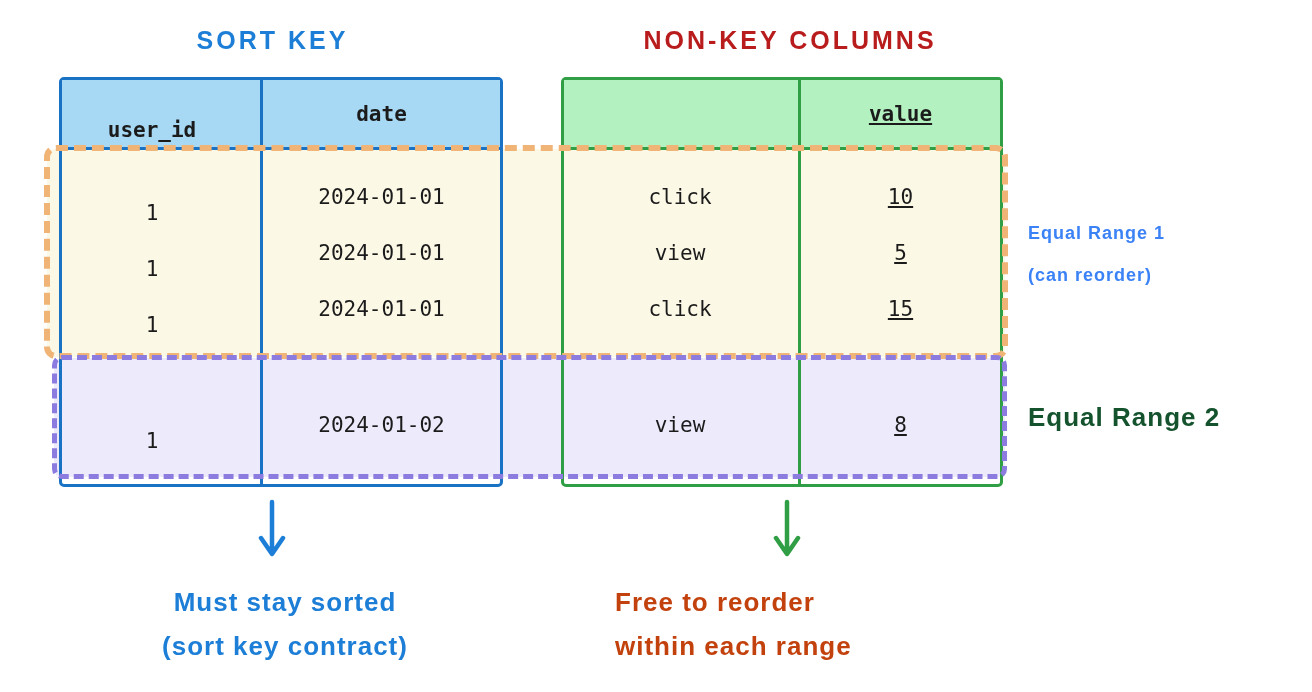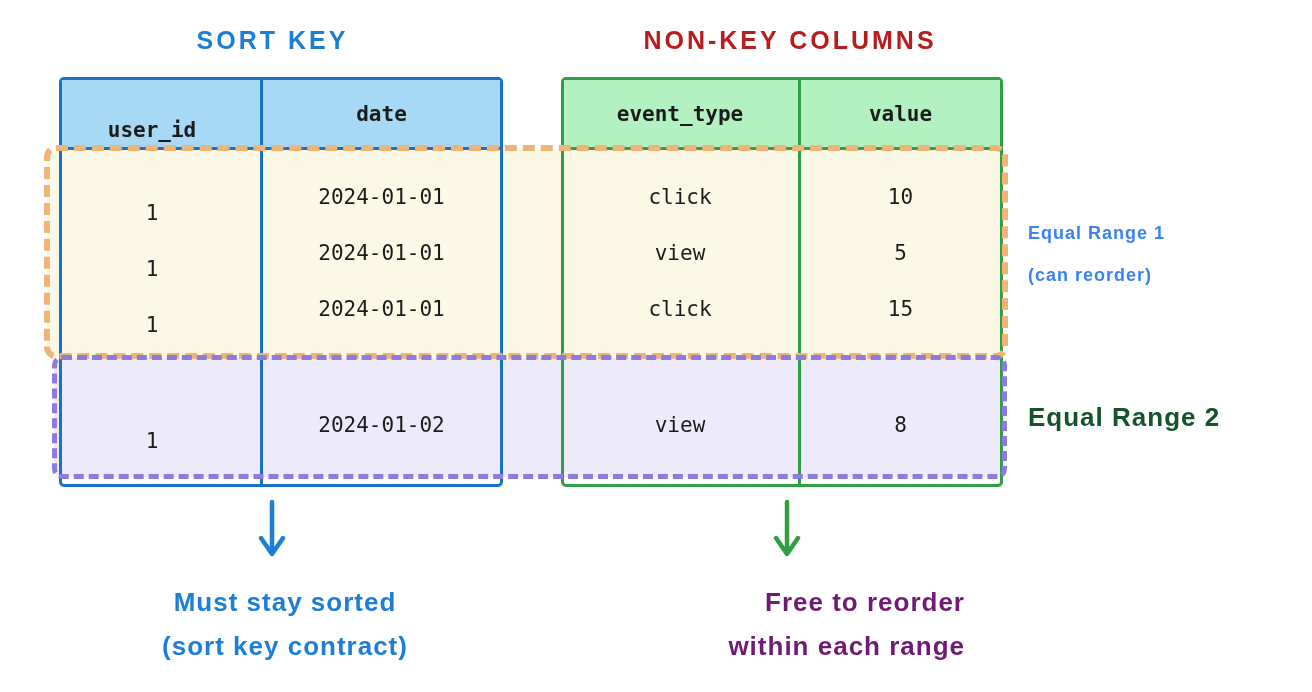--- a/index.html
+++ b/index.html
@@ -32,39 +32,39 @@
   #tbl-nonkey .col-divider { left:234px; background:#2f9e44; }
 
   
   .cell { position:absolute; z-index:4; text-align:center; color:#1b1b1b;
           font-family:"DejaVu Sans Mono","Liberation Mono",monospace;
           font-size:21px; line-height:30px; }
   .hdr  { font-weight:bold; }
   .c-user  { left:52px;  width:200px;margin-top:16px; }
   .c-date  { left:260px; width:243px;text-align:center; }
   .c-event { left:562px; width:236px; }
-  .c-value { left:798px; width:205px; }
+  .c-value { left:798px; width:205px;text-decoration:underline; }
   .r-hdr { top:99px; }
   .r1 { top:182px; }
   .r2 { top:238px; }
   .r3 { top:294px; }
   .r4 { top:410px; }
 
   
   .hand { font-weight:700; letter-spacing:1px; z-index:5; }
   #title-sort   { left:130px; top:26px; width:285px; text-align:center;
                   color:#1c7ed6; font-size:25px; letter-spacing:3px; }
   #title-nonkey { left:610px; top:26px; width:360px; text-align:center;
                   color:#b91c1c; font-size:25px; letter-spacing:3px; }
   #lbl-range1 { left:1028px; top:212px; color:#3b82f6; font-size:18px; line-height:42px; }
   #lbl-range2 { left:1028px; top:402px; color:#14532d; font-size:26px; }
   #note-sort   { left:110px; top:580px; width:350px; text-align:center;
                  color:#1c7ed6; font-size:26px; line-height:44px; }
-  #note-nonkey { left:615px; top:580px; width:350px; text-align:right;
-                 color:#701a75; font-size:26px; line-height:44px; }
+  #note-nonkey { left:615px; top:580px; width:350px; text-align:left;
+                 color:#c2410c; font-size:26px; line-height:44px; }
 
   .arrow { z-index:5; }
   #arrow-sort   { left:255px; top:498px; }
   #arrow-nonkey { left:770px; top:498px; }
 </style>
 </head>
 <body>
 
 <div id="stage">
 
@@ -75,21 +75,20 @@
     <div class="tbl-head"></div>
     <div class="col-divider"></div>
   </div>
   <div class="abs tbl" id="tbl-nonkey">
     <div class="tbl-head"></div>
     <div class="col-divider"></div>
   </div>
 
   <div class="abs cell hdr c-user r-hdr">user_id</div>
   <div class="abs cell hdr c-date r-hdr">date</div>
-  <div class="abs cell hdr c-event r-hdr">event_type</div>
   <div class="abs cell hdr c-value r-hdr">value</div>
 
   <div class="abs cell c-user r1">1</div>
   <div class="abs cell c-date r1">2024-01-01</div>
   <div class="abs cell c-event r1">click</div>
   <div class="abs cell c-value r1">10</div>
 
   <div class="abs cell c-user r2">1</div>
   <div class="abs cell c-date r2">2024-01-01</div>
   <div class="abs cell c-event r2">view</div>

